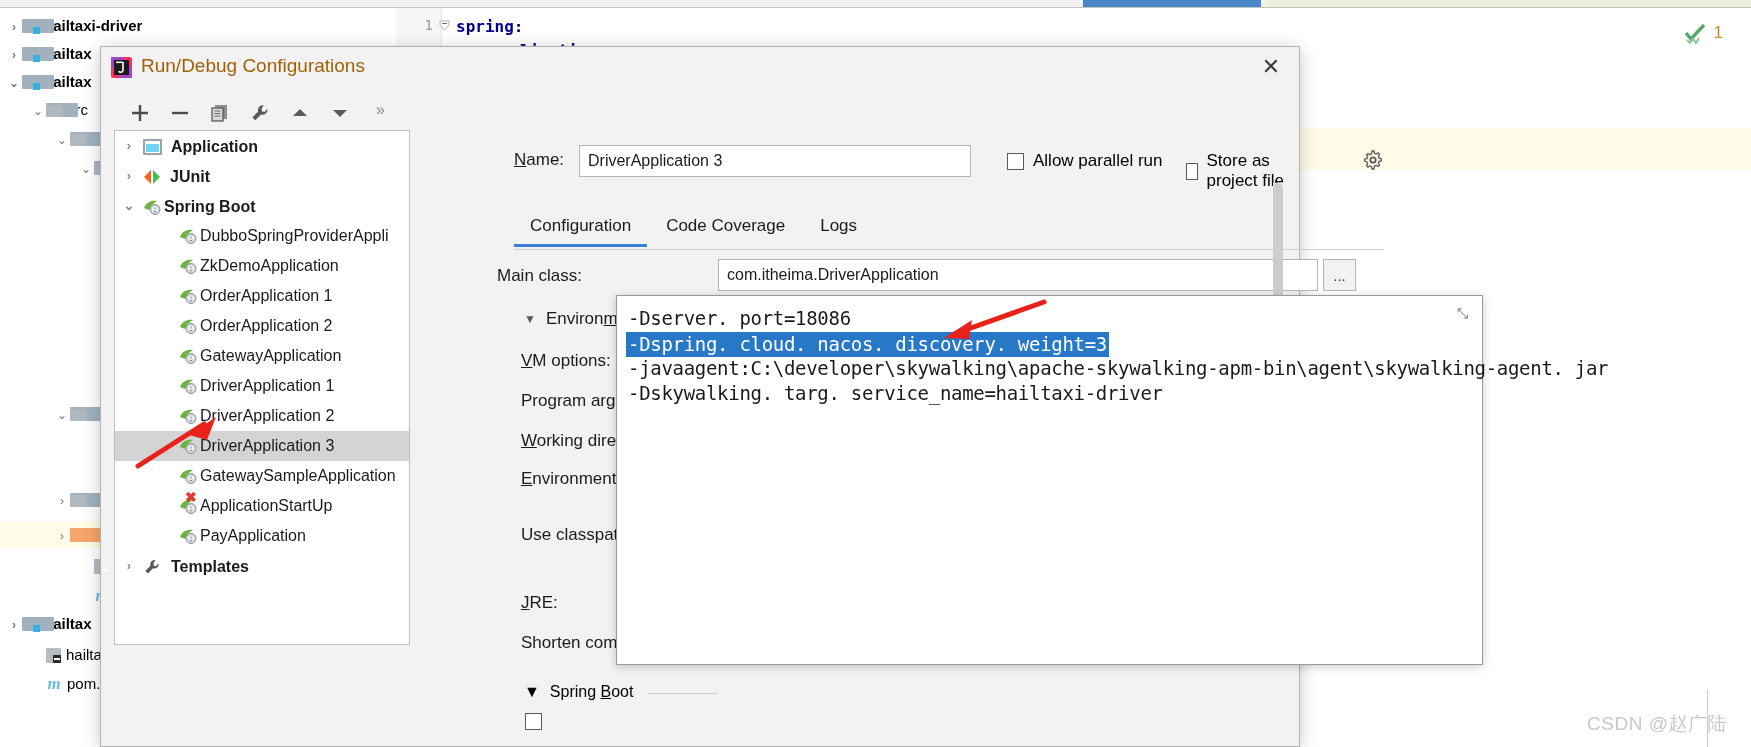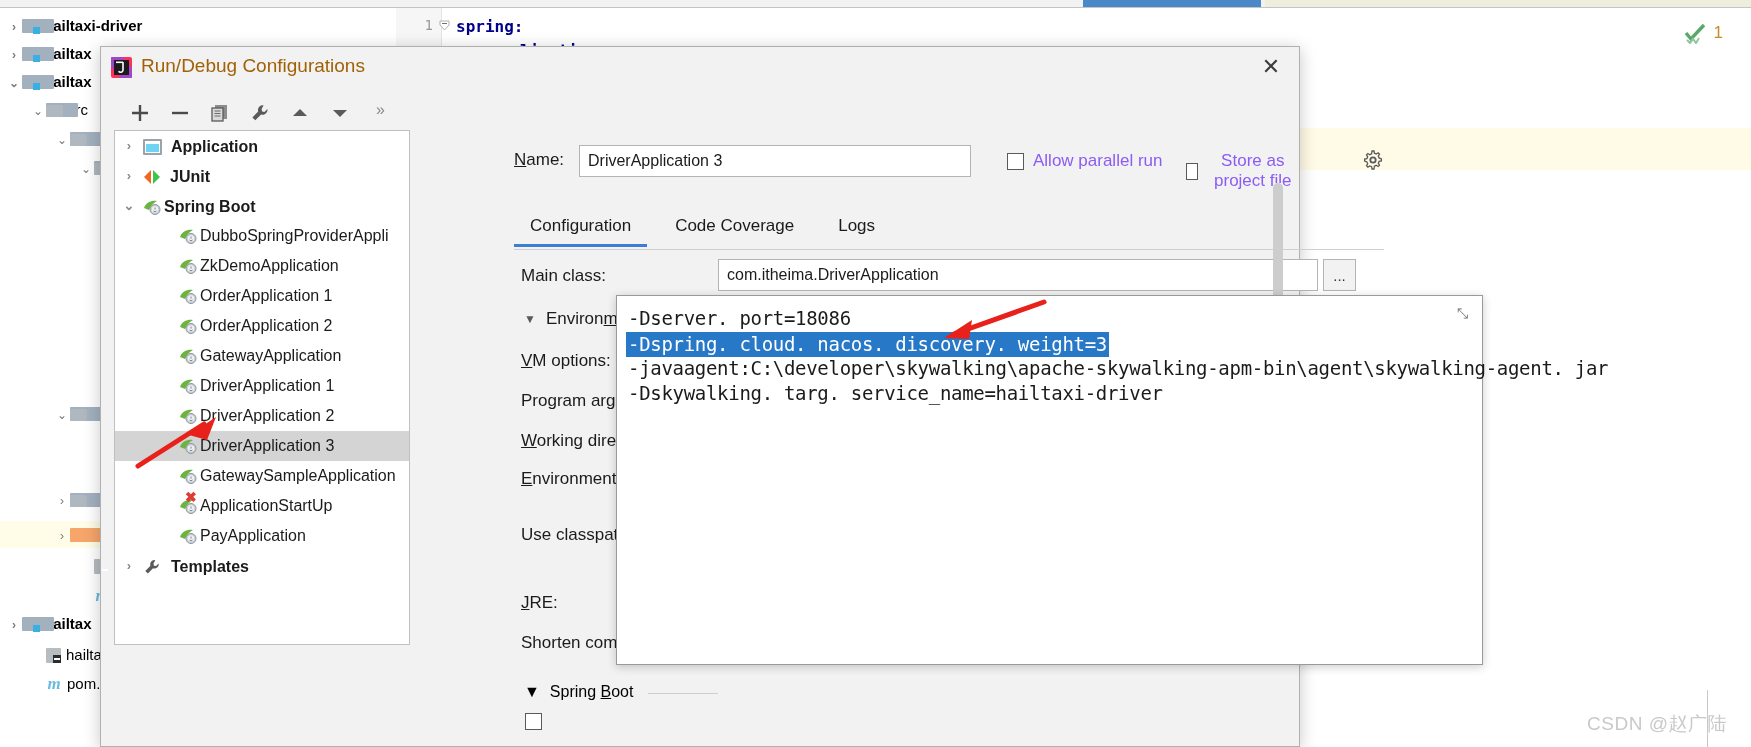--- a/index.html
+++ b/index.html
@@ -216,36 +216,36 @@
   }
   .name-label u { text-decoration: underline; }
   .name-input {
     position: absolute; left: 478px; top: 98px; width: 392px; height: 32px;
     border: 1px solid #b4b4b4; background: #fff; padding: 0 8px;
     font-size: 16px; color: #1b1b1b; font-family: "Liberation Sans", sans-serif;
     outline: none;
   }
   .chk-wrap {
     position: absolute; display: flex; align-items: center; gap: 9px;
-    font-size: 17px; color: #8b5cf6; cursor: pointer; text-align: center;
+    font-size: 17px; color: #000000; cursor: pointer;
   }
   .chk-box {
     width: 17px; height: 17px; border: 1px solid #5a5a5a; background: #fff;
   }
   #chk-parallel { left: 906px; top: 104px; }
   #chk-store { left: 1085px; top: 104px; }
   .gear-btn {
     position: absolute; left: 1262px; top: 103px; width: 20px; height: 20px;
     cursor: pointer;
   }
 
   
   .tabs {
     position: absolute; left: 413px; top: 165px; width: 870px; height: 37px;
-    display: flex; align-items: flex-start; gap: 12px;
+    display: flex; align-items: flex-start; gap: 3px;
   }
   .tab {
     padding: 4px 16px 10px 16px; font-size: 17px; color: #1b1b1b;
     cursor: pointer; position: relative;
   }
   .tab.active::after {
     content: ""; position: absolute; left: 0; right: 0; bottom: -1px;
     height: 3px; background: #3a7fd5;
   }
   .tabs-underline {
@@ -527,21 +527,21 @@
       </svg>
     </div>
 
     <div class="tabs" id="dlg-tabs">
         <div class="tab active">Configuration</div>
         <div class="tab">Code Coverage</div>
         <div class="tab">Logs</div>
       </div>
     <div class="tabs-underline"></div>
 
-    <div class="form-label" style="left:420px; top:219px;">Main class:</div>
+    <div class="form-label" style="left:396px; top:219px;">Main class:</div>
     <input class="mainclass-input" value="com.itheima.DriverApplication" style="">
     <div class="mainclass-browse">...</div>
 
     <div class="sect-header">
       <span class="caret">▼</span>
       <span class="txt">Environ<u>m</u>ent</span>
     </div>
     <div class="sect-line"></div>
 
     <div class="form-label" style="left:420px; top:304px;"><u>V</u>M options:</div>

